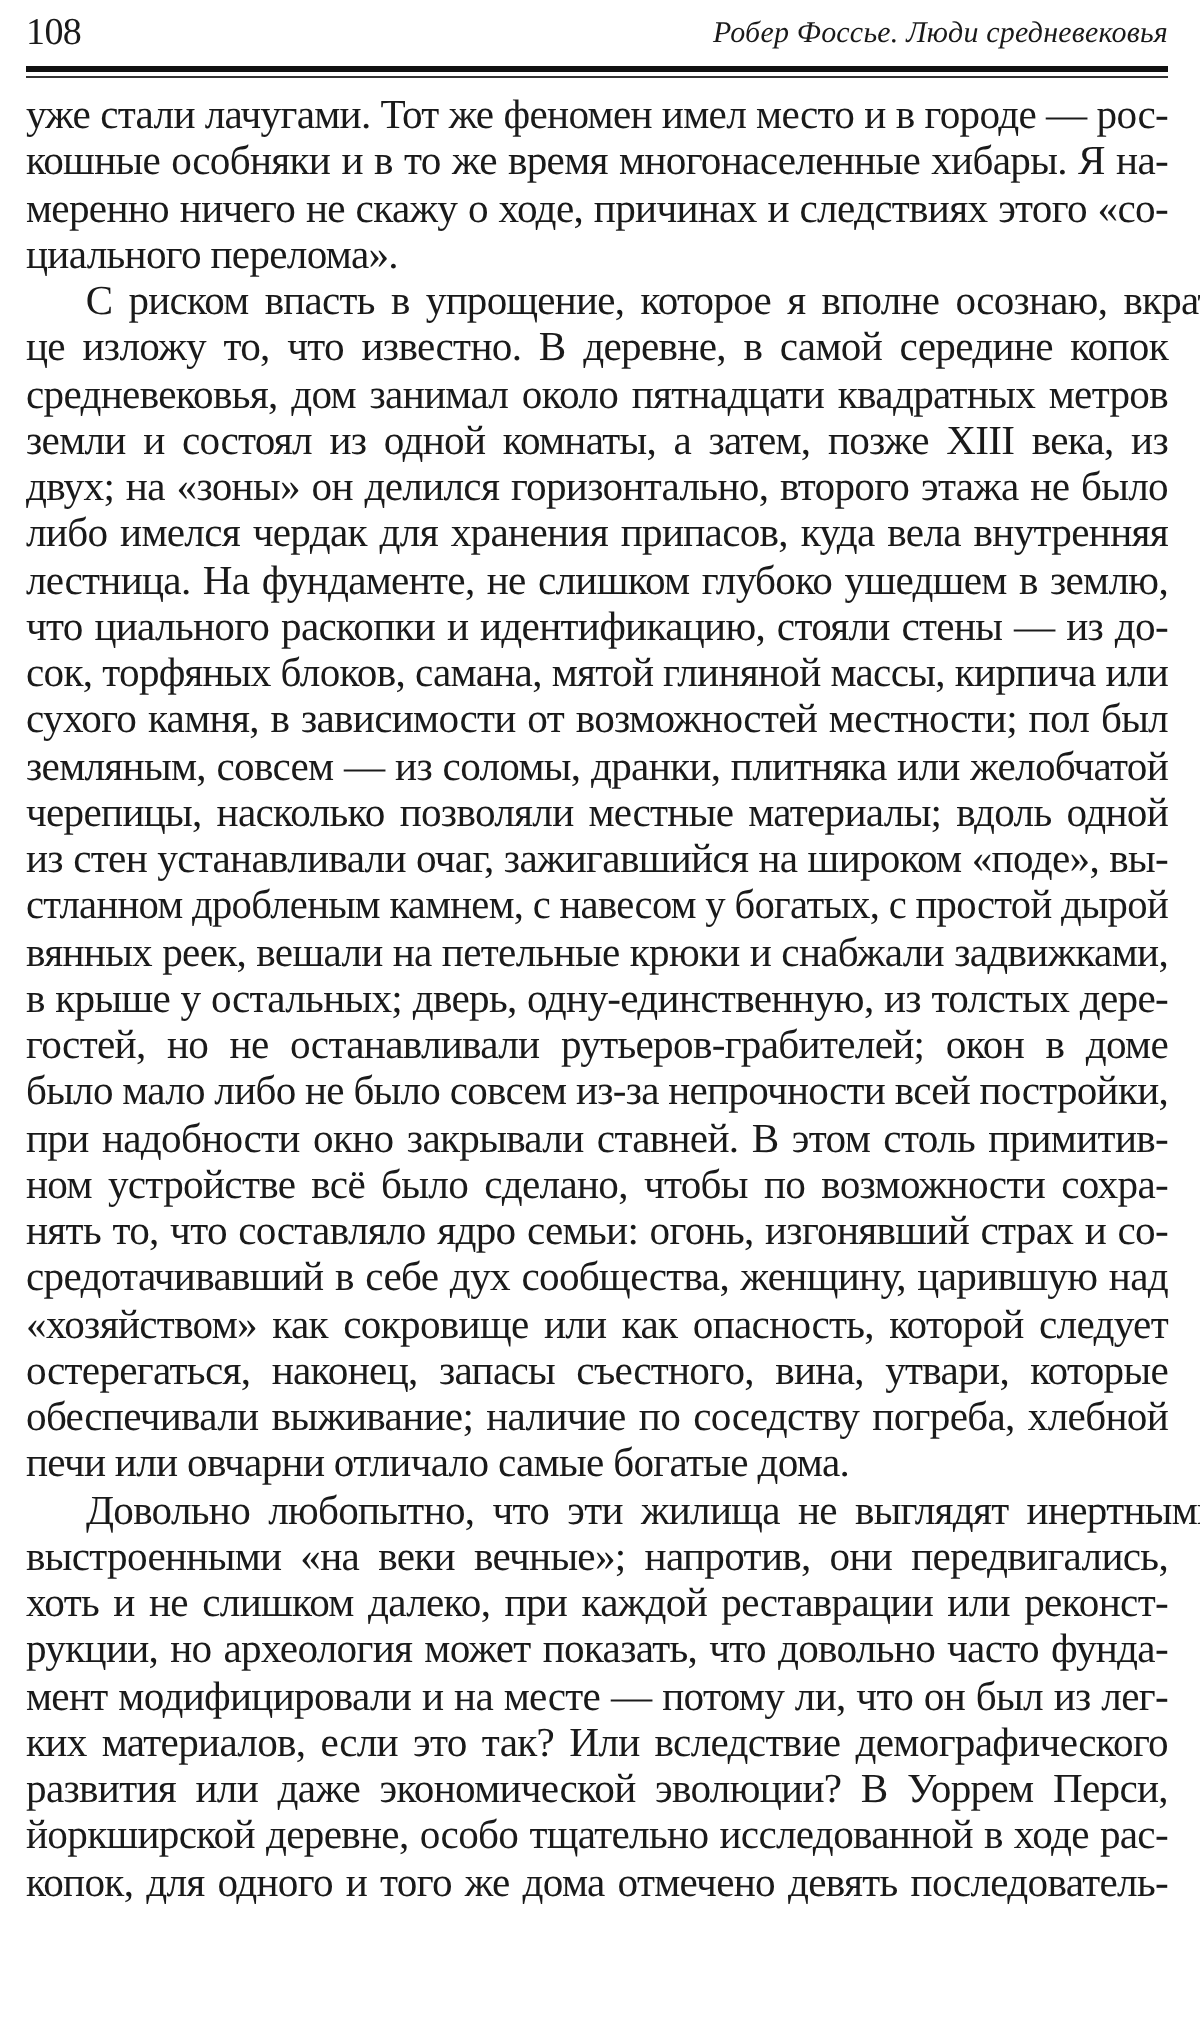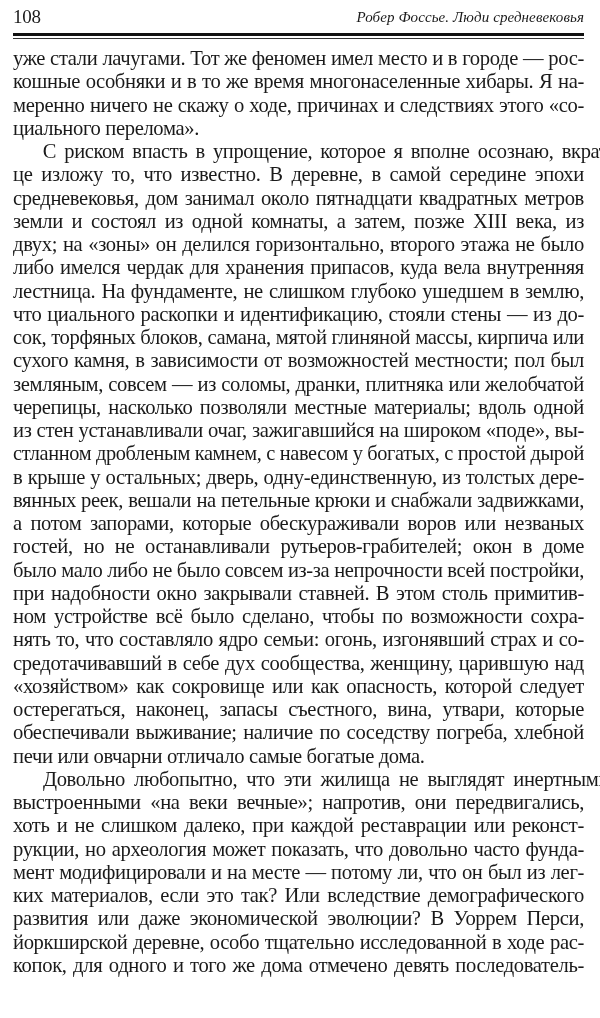--- a/index.html
+++ b/index.html
@@ -97,36 +97,35 @@
   </div>
   <div class="rule-thick"></div>
   <div class="rule-thin"></div>
 
   <div class="body-text" id="body-text">
       <div class="line">уже стали лачугами. Тот же феномен имел место и в городе — рос-</div>
       <div class="line">кошные особняки и в то же время многонаселенные хибары. Я на-</div>
       <div class="line">меренно ничего не скажу о ходе, причинах и следствиях этого «со-</div>
       <div class="line last">циального перелома».</div>
       <div class="line indent" style="width: 573.853px; transform: scaleX(0.995028);">С риском впасть в упрощение, которое я вполне осознаю, вкрат-</div>
-      <div class="line">це изложу то, что известно. В деревне, в самой середине эпохи</div>
+      <div class="line">це изложу то, что известно. В деревне, в самой середине копок</div>
       <div class="line">средневековья, дом занимал около пятнадцати квадратных метров</div>
       <div class="line">земли и состоял из одной комнаты, а затем, позже XIII века, из</div>
       <div class="line">двух; на «зоны» он делился горизонтально, второго этажа не было</div>
       <div class="line">либо имелся чердак для хранения припасов, куда вела внутренняя</div>
       <div class="line">лестница. На фундаменте, не слишком глубоко ушедшем в землю,</div>
       <div class="line">что циального раскопки и идентификацию, стояли стены — из до-</div>
       <div class="line">сок, торфяных блоков, самана, мятой глиняной массы, кирпича или</div>
       <div class="line">сухого камня, в зависимости от возможностей местности; пол был</div>
       <div class="line">земляным, совсем — из соломы, дранки, плитняка или желобчатой</div>
       <div class="line">черепицы, насколько позволяли местные материалы; вдоль одной</div>
       <div class="line">из стен устанавливали очаг, зажигавшийся на широком «поде», вы-</div>
       <div class="line" style="width: 578.297px; transform: scaleX(0.987382);">стланном дробленым камнем, с навесом у богатых, с простой дырой</div>
+      <div class="line">вянных реек, вешали на петельные крюки и снабжали задвижками,</div>
       <div class="line">в крыше у остальных; дверь, одну-единственную, из толстых дере-</div>
-      <div class="line">вянных реек, вешали на петельные крюки и снабжали задвижками,</div>
-      <div class="line">а потом запорами, которые обескураживали воров или незваных</div>
       <div class="line">гостей, но не останавливали рутьеров-грабителей; окон в доме</div>
       <div class="line" style="width: 572.75px; transform: scaleX(0.996945);">было мало либо не было совсем из-за непрочности всей постройки,</div>
       <div class="line">при надобности окно закрывали ставней. В этом столь примитив-</div>
       <div class="line">ном устройстве всё было сделано, чтобы по возможности сохра-</div>
       <div class="line">нять то, что составляло ядро семьи: огонь, изгонявший страх и со-</div>
       <div class="line">средотачивавший в себе дух сообщества, женщину, царившую над</div>
       <div class="line">«хозяйством» как сокровище или как опасность, которой следует</div>
       <div class="line">остерегаться, наконец, запасы съестного, вина, утвари, которые</div>
       <div class="line">обеспечивали выживание; наличие по соседству погреба, хлебной</div>
       <div class="line last">печи или овчарни отличало самые богатые дома.</div>

